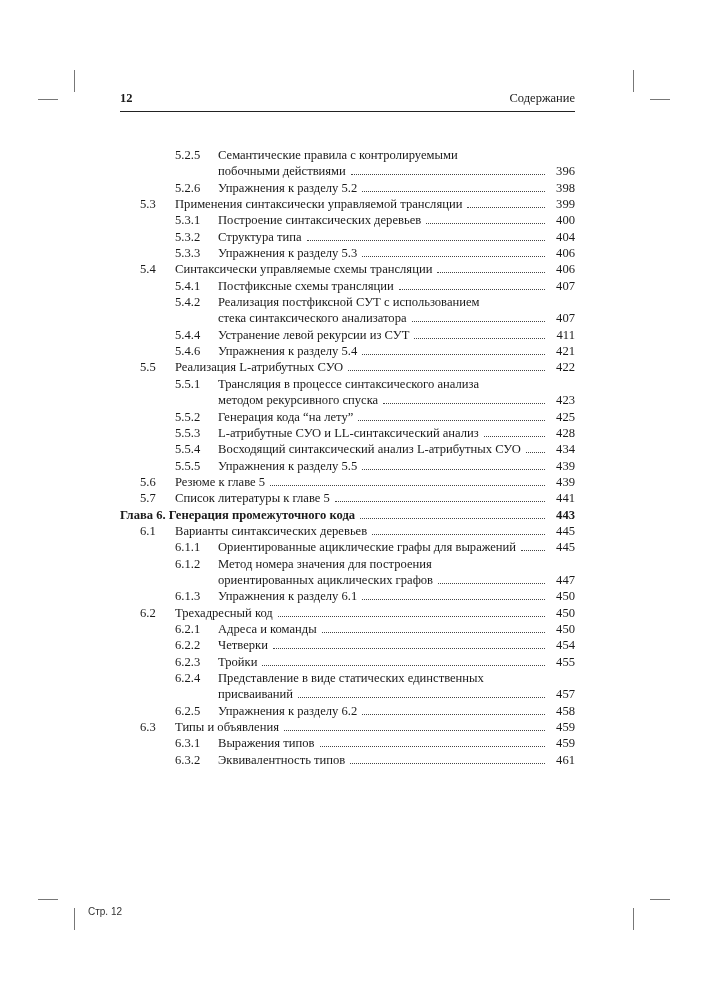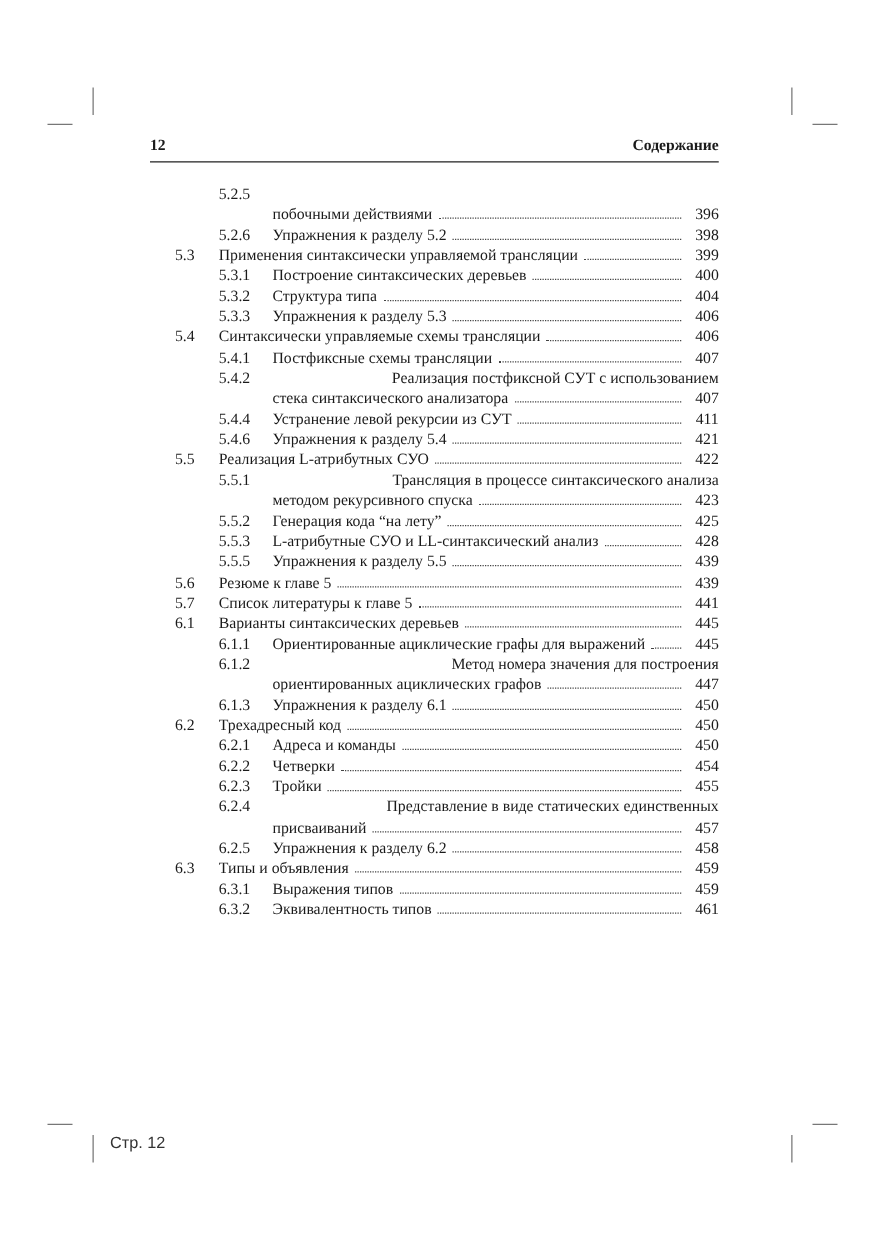--- a/index.html
+++ b/index.html
@@ -22,46 +22,45 @@
   .crop {
     position: absolute;
     background: #777;
   }
   .crop.v { width: 1px; height: 22px; }
   .crop.h { width: 20px; height: 1px; }
 
   
   .page-header {
     position: absolute;
-    top: 109px;
+    top: 91px;
     left: 120px;
     right: 133px;
     display: flex;
     justify-content: space-between;
     align-items: center;
     font-size: 12.5px;
     border-bottom: 1px solid #222;
     padding-bottom: 5px;
   }
   .page-header .folio { font-weight: bold; }
-  .page-header .running-title { font-weight: bold; }
+  .page-header .running-title { font-weight: normal; }
 
   
   .toc {
     position: absolute;
     top: 147px;
     left: 120px;
     right: 133px;
     font-size: 12.6px;
   }
   .row {
     display: flex;
     height: 16.35px;
     align-items: flex-start;
-    justify-content: space-between;
   }
   .row .num,
   .row .text,
   .row .page {
     line-height: 16.35px;
     white-space: nowrap;
   }
   .num.section    { flex: none; margin-left: 20px; width: 35px; }
   .num.subsection { flex: none; margin-left: 55px; width: 43px; }
   .indent.subsection { flex: none; width: 98px; }
@@ -77,21 +76,21 @@
     flex: none;
     min-width: 27px;
     text-align: right;
   }
 
   
   .page-footer {
     position: absolute;
     left: 88px;
     top: 906px;
-    font-size: 13px;
+    font-size: 10px;
     font-family: "Liberation Sans", "DejaVu Sans", sans-serif;
     color: #333;
     text-align: right;
   }
 </style>
 </head>
 <body>
 
 <div class="canvas">
 
@@ -105,20 +104,21 @@
   <div class="crop v" style="left:633px; top:908px;"></div>
 
   <div class="page-header">
     <span class="folio">12</span>
     <span class="running-title">Содержание</span>
   </div>
 
   <div class="toc">
       <div class="row subsection">
         <span class="num subsection">5.2.5</span>
+        <span class="text">Семантические правила с контролируемыми</span>
       </div>
       <div class="row subsection">
         <span class="indent subsection"></span>
         <span class="text">побочными действиями</span>
         <span class="leader"></span>
         <span class="page">396</span>
       </div>
       <div class="row subsection">
         <span class="num subsection">5.2.6</span>
         <span class="text">Упражнения к разделу 5.2</span>
@@ -205,37 +205,48 @@
         <span class="leader"></span>
         <span class="page">425</span>
       </div>
       <div class="row subsection">
         <span class="num subsection">5.5.3</span>
         <span class="text">L-атрибутные СУО и LL-синтаксический анализ</span>
         <span class="leader"></span>
         <span class="page">428</span>
       </div>
       <div class="row subsection">
+        <span class="num subsection">5.5.4</span>
+        <span class="text">Восходящий синтаксический анализ L-атрибутных СУО</span>
+        <span class="leader"></span>
+        <span class="page">434</span>
+      </div>
+      <div class="row subsection">
         <span class="num subsection">5.5.5</span>
         <span class="text">Упражнения к разделу 5.5</span>
         <span class="leader"></span>
         <span class="page">439</span>
       </div>
       <div class="row section">
         <span class="num section">5.6</span>
         <span class="text">Резюме к главе 5</span>
         <span class="leader"></span>
         <span class="page">439</span>
       </div>
       <div class="row section">
         <span class="num section">5.7</span>
         <span class="text">Список литературы к главе 5</span>
         <span class="leader"></span>
         <span class="page">441</span>
       </div>
+      <div class="row chapter">
+        <span class="text">Глава 6. Генерация промежуточного кода</span>
+        <span class="leader"></span>
+        <span class="page">443</span>
+      </div>
       <div class="row section">
         <span class="num section">6.1</span>
         <span class="text">Варианты синтаксических деревьев</span>
         <span class="leader"></span>
         <span class="page">445</span>
       </div>
       <div class="row subsection">
         <span class="num subsection">6.1.1</span>
         <span class="text">Ориентированные ациклические графы для выражений</span>
         <span class="leader"></span>

